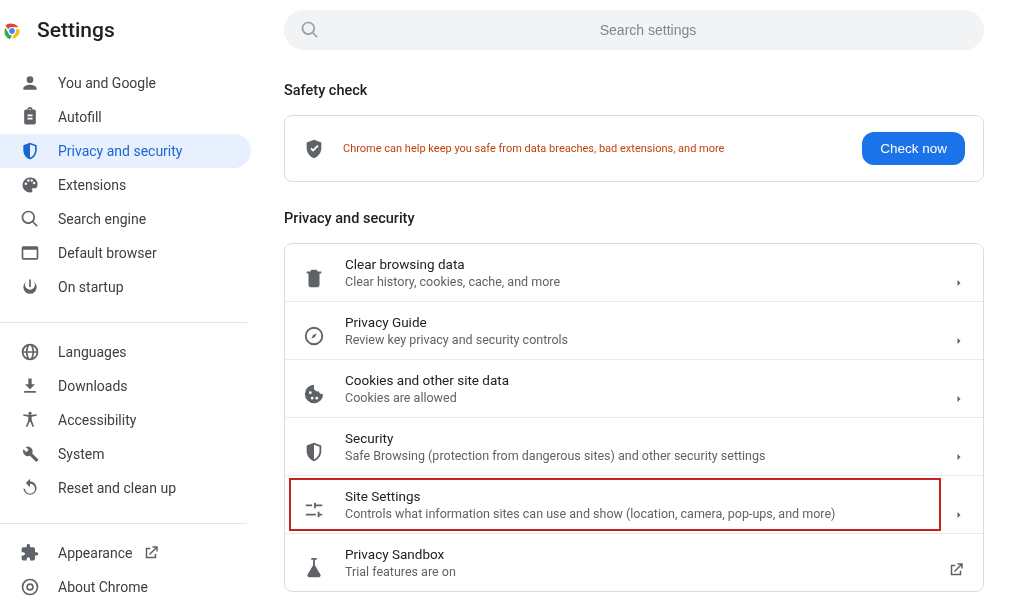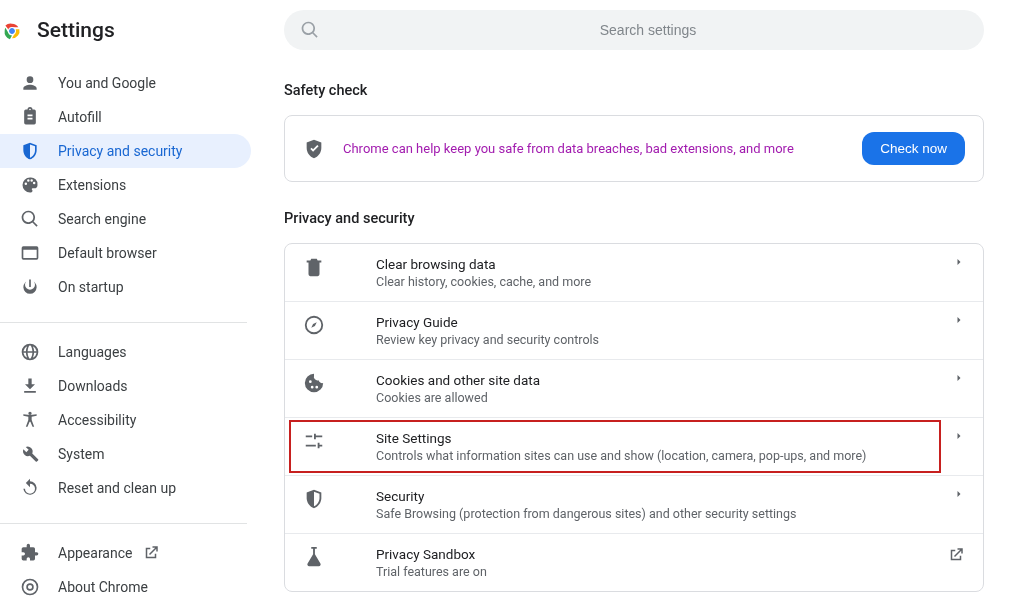--- a/index.html
+++ b/index.html
@@ -107,39 +107,38 @@
   }
   .safety-row {
     display: flex;
     align-items: center;
     padding: 16px 18px;
   }
   .safety-row .row-icon {
     width: 22px; height:22px; color:#5f6368; margin-right:18px;
     display:flex; align-items:center;
   }
-  .safety-text { flex: 1; font-size: 13px; color:#a21caf; }
+  .safety-text { flex: 1; font-size: 11px; color:#c2410c; }
   .check-btn {
     background: #1a73e8;
     color: #fff;
     border: none;
     border-radius: 12px;
     font-size: 13.5px;
     font-weight: 500;
     padding: 9px 18px;
     cursor: pointer;
   }
   .list-card .row {
     display: flex;
-    align-items: flex-start;
+    align-items: flex-end;
     padding: 12px 18px;
     border-top: 1px solid #e8eaed;
     cursor: pointer;
     position: relative;
-    gap: 31px;
   }
   .list-card .row:first-child { border-top: none; }
   .list-card .row-icon {
     width: 22px; height:22px; color:#5f6368; margin-right:20px;
     display:flex; align-items:center; justify-content:center; flex-shrink:0;
   }
   .row-text { flex: 1; display:flex; flex-direction:column; }
   .row-title { font-size: 13.5px; color:#202124; }
   .row-sub { font-size: 12.5px; color:#5f6368; margin-top:2px; }
   .chevron {
@@ -450,57 +449,57 @@
             <span class="row-sub">Cookies are allowed</span>
           </div>
           <span class="chevron">
               <svg viewBox="0 0 24 24">
                 <use href="#i-chevron"></use>
               </svg>
             </span>
         </div>
 
         <div class="row">
+          <span class="row-icon">
+              <svg viewBox="0 0 24 24">
+                <use href="#i-shield"></use>
+              </svg>
+            </span>
+          <div class="row-text">
+            <span class="row-title">Security</span>
+            <span class="row-sub">Safe Browsing (protection from dangerous sites) and other security settings</span>
+          </div>
+          <span class="chevron">
+              <svg viewBox="0 0 24 24">
+                <use href="#i-chevron"></use>
+              </svg>
+            </span>
+        </div>
+
+        <div class="row">
           <div class="highlight-box"></div>
           <span class="row-icon">
               <svg viewBox="0 0 24 24">
                 <use href="#i-sliders"></use>
               </svg>
             </span>
           <div class="row-text">
             <span class="row-title">Site Settings</span>
             <span class="row-sub">Controls what information sites can use and show (location, camera, pop-ups, and more)</span>
           </div>
           <span class="chevron">
               <svg viewBox="0 0 24 24">
                 <use href="#i-chevron"></use>
               </svg>
             </span>
         </div>
 
         <div class="row">
           <span class="row-icon">
               <svg viewBox="0 0 24 24">
-                <use href="#i-shield"></use>
-              </svg>
-            </span>
-          <div class="row-text">
-            <span class="row-title">Security</span>
-            <span class="row-sub">Safe Browsing (protection from dangerous sites) and other security settings</span>
-          </div>
-          <span class="chevron">
-              <svg viewBox="0 0 24 24">
-                <use href="#i-chevron"></use>
-              </svg>
-            </span>
-        </div>
-
-        <div class="row">
-          <span class="row-icon">
-              <svg viewBox="0 0 24 24">
                 <use href="#i-flask"></use>
               </svg>
             </span>
           <div class="row-text">
             <span class="row-title">Privacy Sandbox</span>
             <span class="row-sub">Trial features are on</span>
           </div>
           <span class="ext-link">
               <svg viewBox="0 0 24 24">
                 <use href="#i-external"></use>

